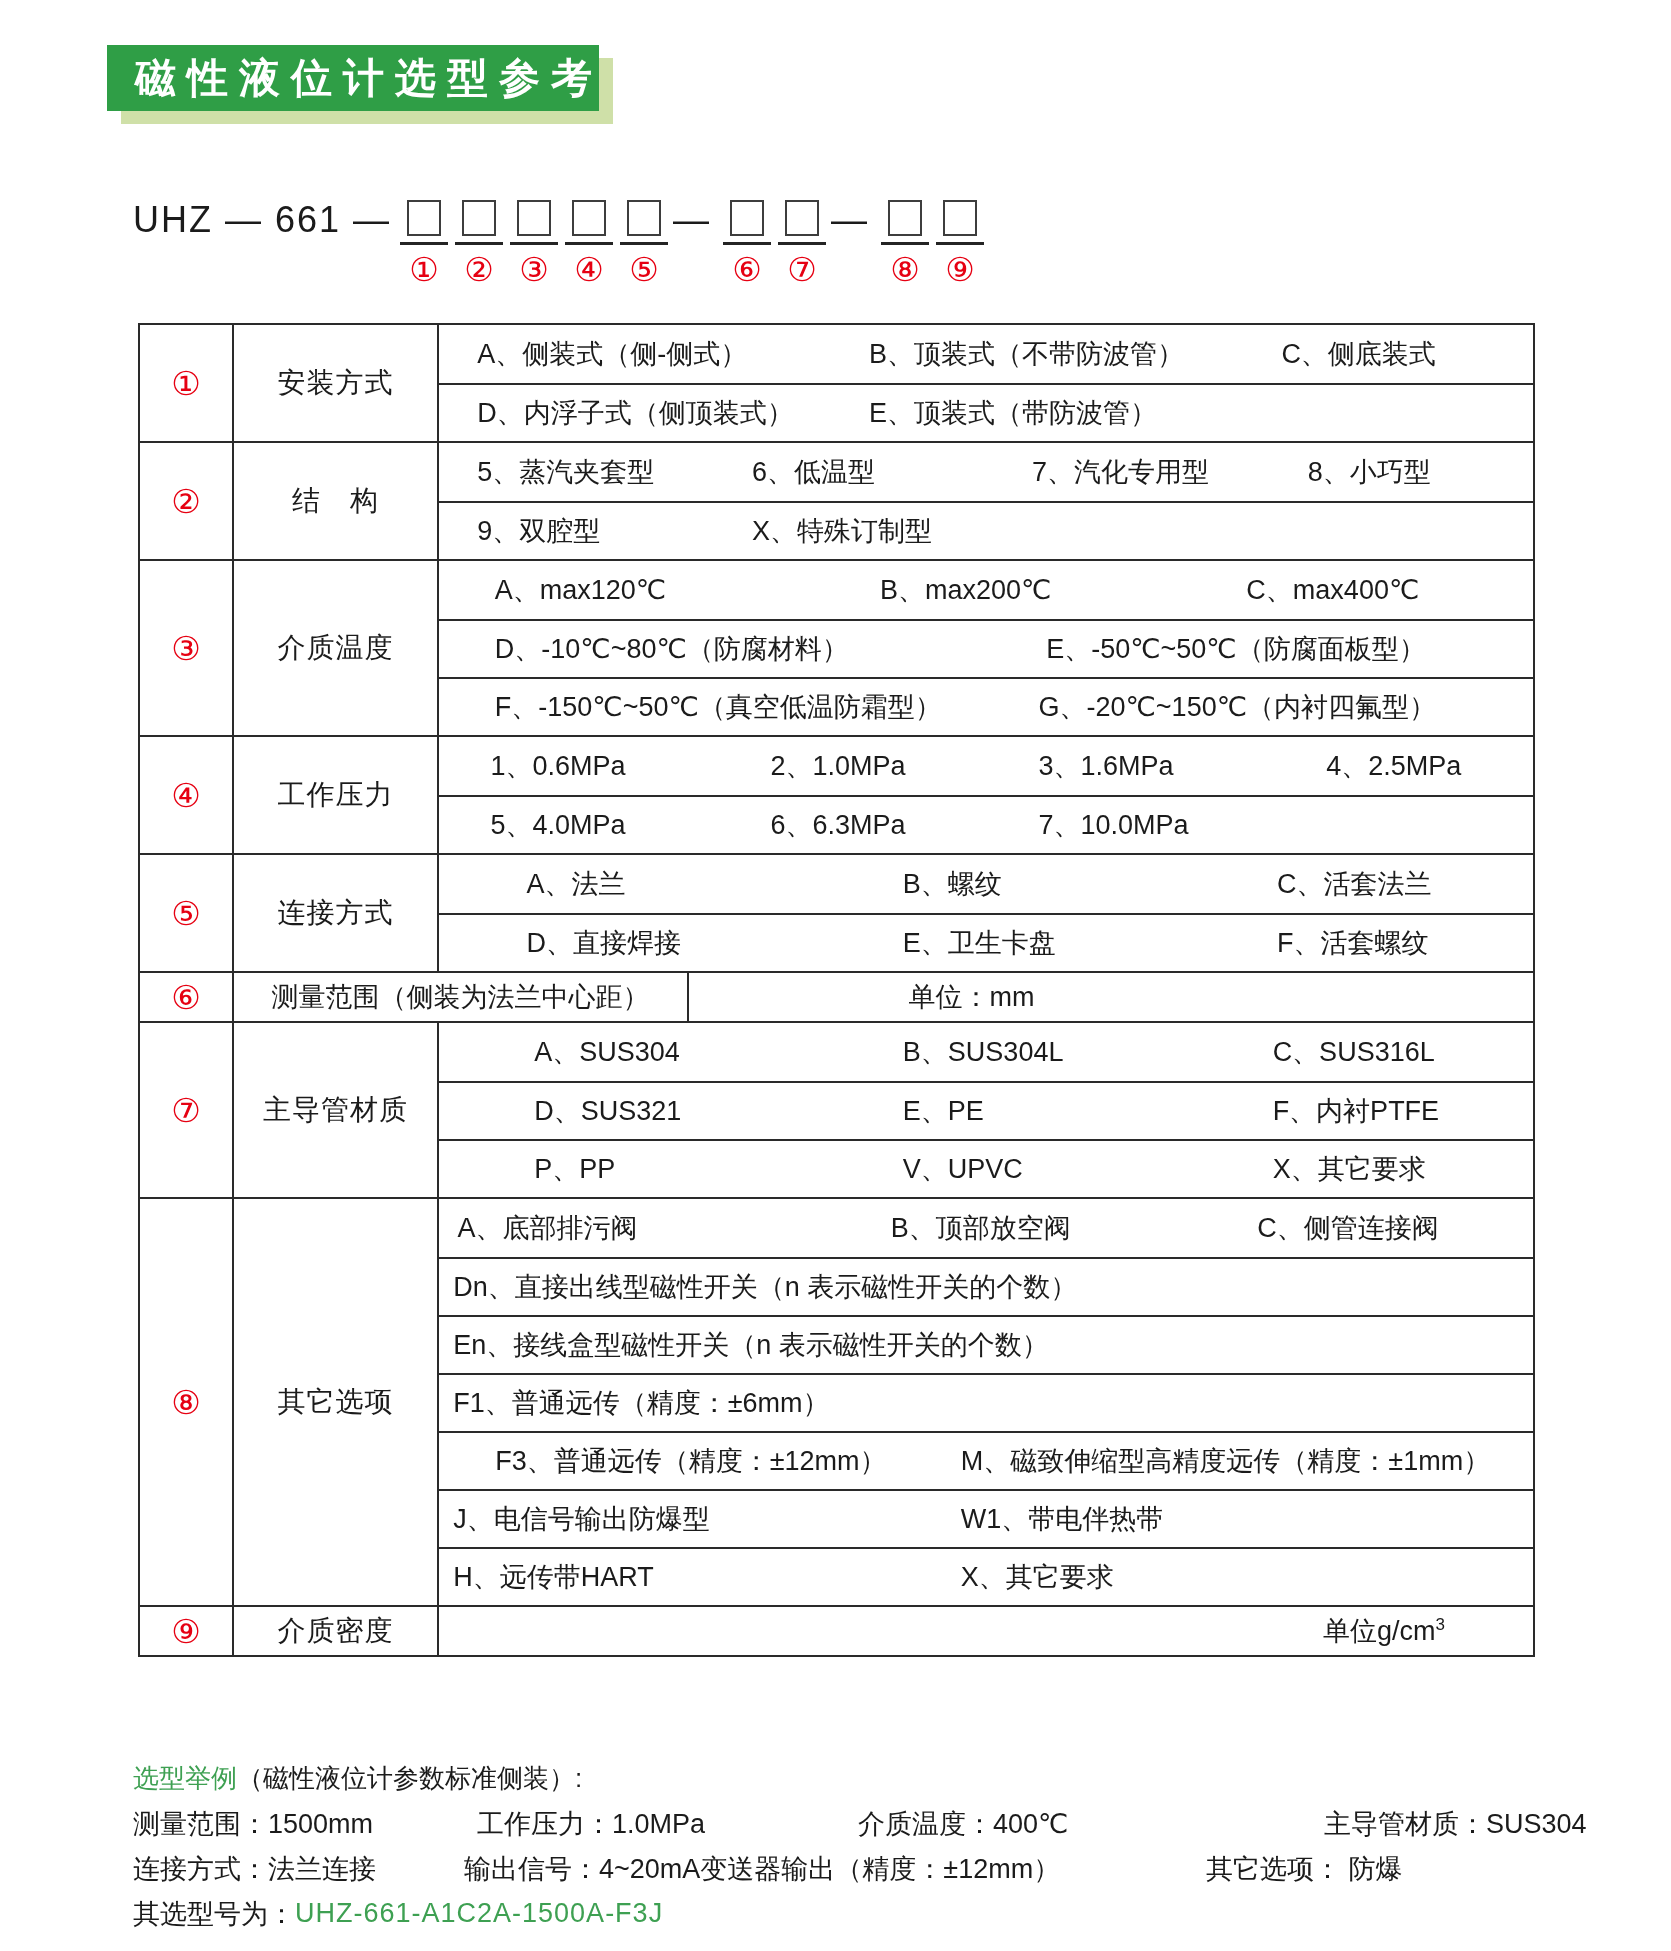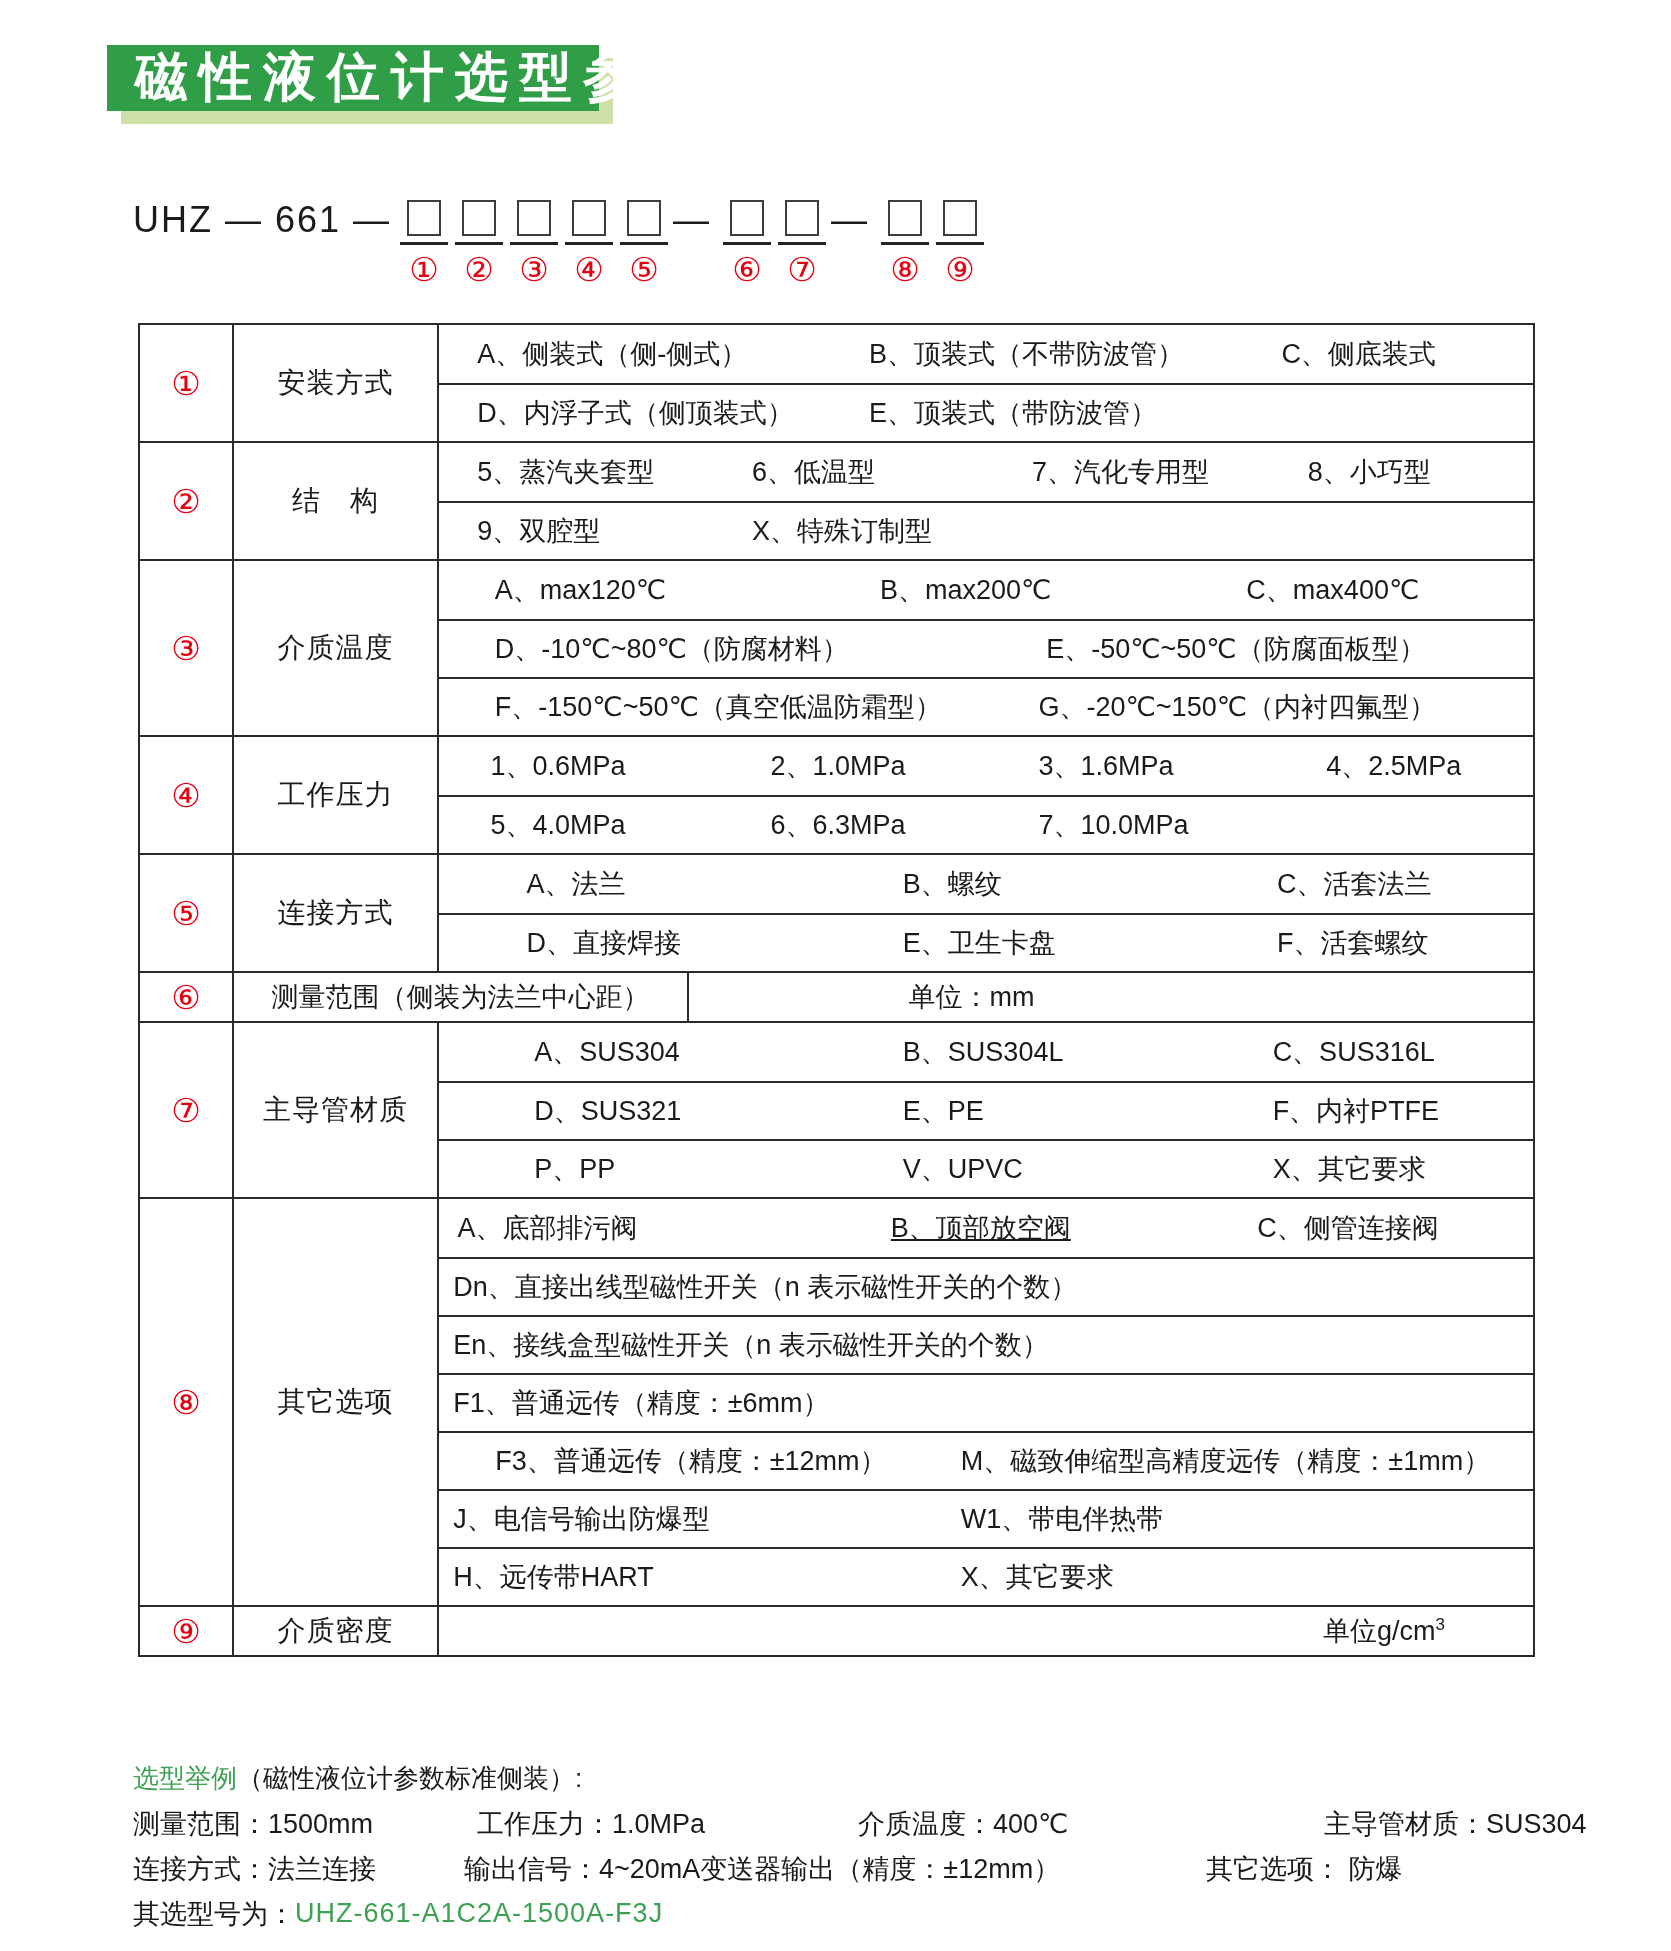--- a/index.html
+++ b/index.html
@@ -18,21 +18,21 @@
     overflow:hidden;
   }
   
   .banner{
     position:absolute;left:107px;top:45px;width:492px;height:66px;
     background:var(--banner-green);
     box-shadow:14px 13px 0 var(--banner-shadow);
     display:flex;align-items:center;padding-left:28px;
   }
   .banner .t{
-    font-size:53px;font-weight:bold;color:#ffffff;letter-spacing:11px;white-space:nowrap;
+    font-size:41px;font-weight:bold;color:#ffffff;letter-spacing:11px;white-space:nowrap;
   }
   
   .code{
     position:absolute;left:133px;top:200px;display:flex;align-items:flex-start;
   }
   .code .prefix{font-size:36px;line-height:40px;letter-spacing:2px;white-space:pre;}
   .slot-group{display:flex;margin-left:9px;}
   .slot-group .slot{margin-right:7px;}
   .slot-group .slot:last-child{margin-right:0;}
   .slot{display:flex;flex-direction:column;align-items:center;width:48px;}
@@ -257,21 +257,21 @@
           <span class="item" style="left: 76.2%;">X、其它要求</span>
         </div>
       </div>
     </div>
     <div class="trow">
       <div class="cnum">⑧</div>
       <div class="clabel">其它选项</div>
       <div class="ccontent">
         <div class="srow">
           <span class="item" style="left: 1.7%;">A、底部排污阀</span>
-          <span class="item" style="left: 41.3%; text-decoration: underline;">B、顶部放空阀</span>
+          <span class="item" style="left: 41.3%;">B、顶部放空阀</span>
           <span class="item" style="left: 74.8%;">C、侧管连接阀</span>
         </div>
         <div class="srow">
           <span class="item" style="left: 1.3%;">Dn、直接出线型磁性开关（n 表示磁性开关的个数）</span>
         </div>
         <div class="srow">
           <span class="item" style="left: 1.3%;">En、接线盒型磁性开关（n 表示磁性开关的个数）</span>
         </div>
         <div class="srow">
           <span class="item" style="left: 1.3%;">F1、普通远传（精度：±6mm）</span>

